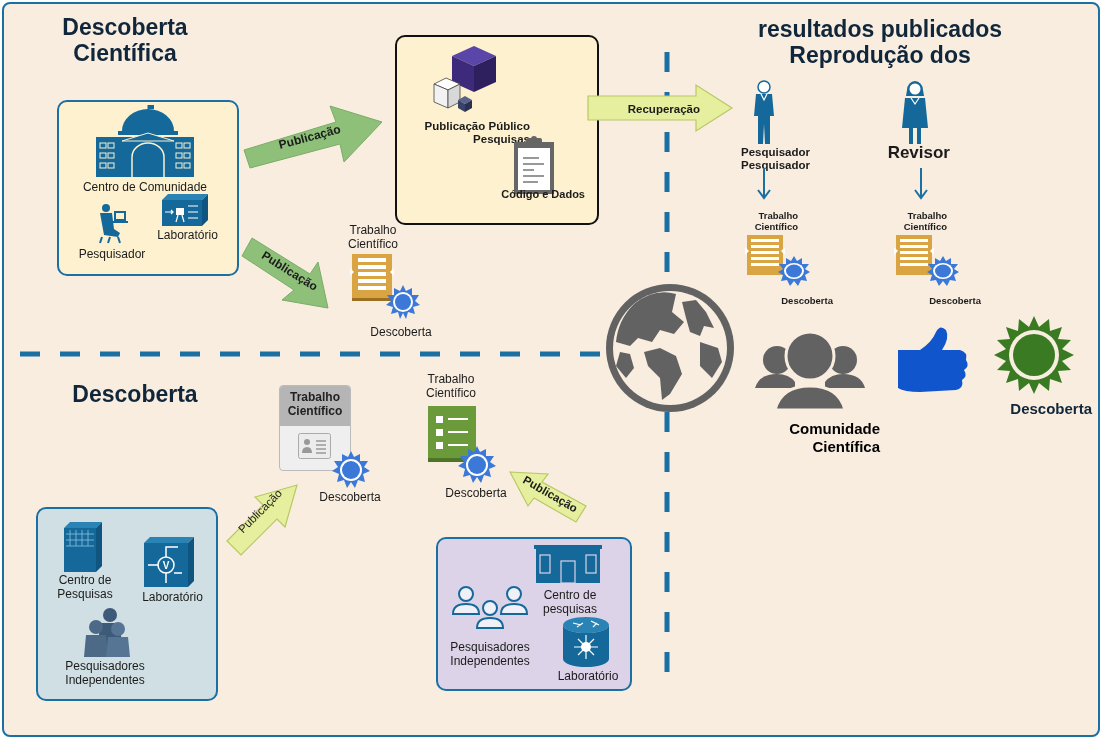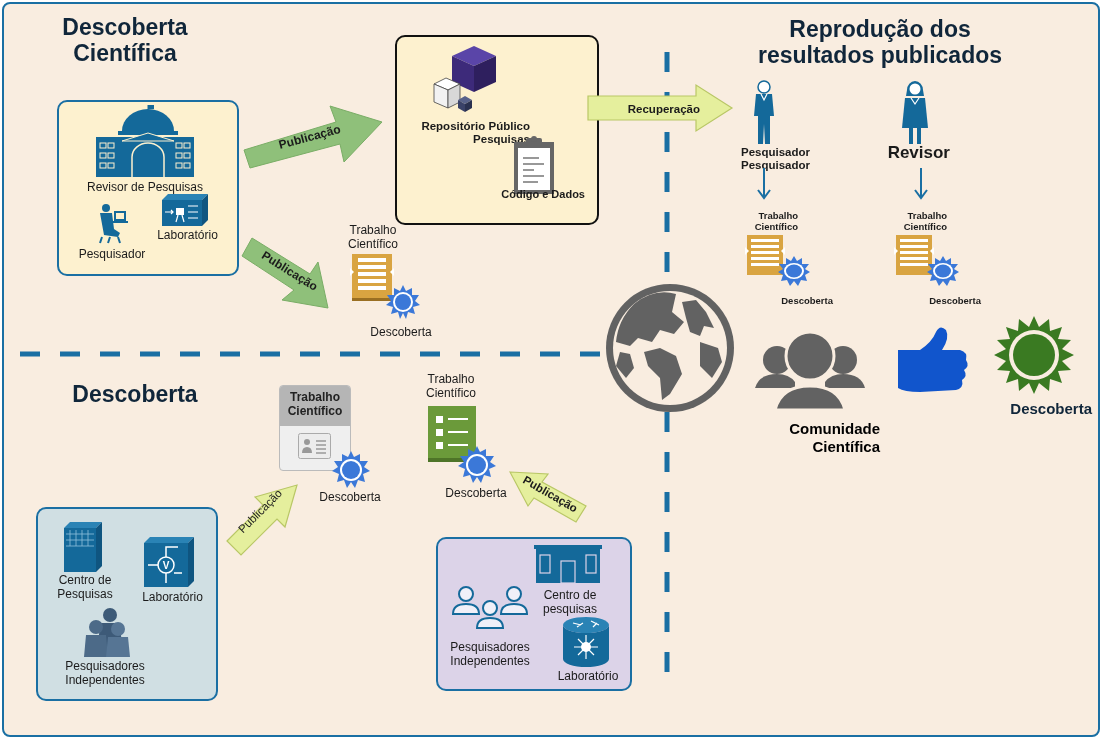--- a/index.html
+++ b/index.html
@@ -21,22 +21,22 @@
 <svg style="left:0;top:0;width:1102px;height:739px;">
   <line x1="20" y1="354" x2="612" y2="354" stroke="#1a6fa3" stroke-width="5" stroke-dasharray="20,20"></line>
   <line x1="667" y1="52" x2="667" y2="672" stroke="#1a6fa3" stroke-width="5" stroke-dasharray="20,20"></line>
 </svg>
 
 <div class="title" style="left:40px;top:14px;width:170px;">
   <div>Descoberta</div>
   <div>Científica</div>
 </div>
 <div class="title" style="left:730px;top:16px;width:300px;">
+  <div>resultados publicados</div>
   <div>Reprodução dos</div>
-  <div>resultados publicados</div>
 </div>
 <div class="title" style="left:40px;top:381px;width:190px;">
   <div>Descoberta</div>
 </div>
 
 <div class="box" style="left:57px;top:100px;width:178px;height:172px;background:#fdf1cf;border:2px solid #1a6fa3;"></div>
 <svg style="left:92px;top:105px;width:106px;height:72px;">
   <rect x="56" y="0" width="6" height="4" fill="#14699a"></rect>
   <line x1="56" y1="0" x2="56" y2="10" stroke="#14699a" stroke-width="1"></line>
   <path d="M30 26 A26 22 0 0 1 82 26 Z" fill="#14699a"></path>
@@ -52,21 +52,21 @@
     <rect x="8" y="58" width="6" height="5"></rect>
       <rect x="16" y="58" width="6" height="5"></rect>
     <rect x="84" y="38" width="6" height="5"></rect>
       <rect x="92" y="38" width="6" height="5"></rect>
     <rect x="84" y="48" width="6" height="5"></rect>
       <rect x="92" y="48" width="6" height="5"></rect>
     <rect x="84" y="58" width="6" height="5"></rect>
       <rect x="92" y="58" width="6" height="5"></rect>
   </g>
 </svg>
-<div class="lbl" style="left:80px;top:180px;width:130px;">Revisor de Pesquisas</div>
+<div class="lbl" style="left:80px;top:180px;width:130px;">Centro de Comunidade</div>
 <svg style="left:96px;top:203px;width:32px;height:42px;">
   <circle cx="10" cy="5" r="4" fill="#14699a"></circle>
   <path d="M4 10 L16 10 L18 26 L24 30 L22 34 L8 32 Z" fill="#14699a"></path>
   <rect x="18" y="8" width="12" height="10" fill="#14699a"></rect>
   <rect x="20" y="10" width="8" height="6" fill="#fdf1cf"></rect>
   <rect x="16" y="18" width="16" height="2" fill="#14699a"></rect>
   <path d="M6 34 L4 40 M14 34 L12 40 M22 34 L24 40" stroke="#14699a" stroke-width="2"></path>
 </svg>
 <div class="lbl" style="left:72px;top:247px;width:80px;">Pesquisador</div>
 <svg style="left:162px;top:194px;width:46px;height:32px;">
@@ -99,21 +99,21 @@
   <path d="M20 10 L42 20 L42 46 L20 36 Z" fill="#3d2a7a"></path>
   <path d="M42 20 L64 10 L64 36 L42 46 Z" fill="#2e1f5e"></path>
   <path d="M2 38 L14 32 L28 38 L16 44 Z" fill="#fff" stroke="#444" stroke-width="0.8"></path>
   <path d="M2 38 L16 44 L16 62 L2 56 Z" fill="#f2f2f2" stroke="#444" stroke-width="0.8"></path>
   <path d="M16 44 L28 38 L28 56 L16 62 Z" fill="#d8d8d8" stroke="#444" stroke-width="0.8"></path>
   <path d="M26 54 L33 50 L40 54 L33 58 Z" fill="#58628a"></path>
   <path d="M26 54 L33 58 L33 66 L26 62 Z" fill="#3a4268"></path>
   <path d="M33 58 L40 54 L40 62 L33 66 Z" fill="#2a3150"></path>
 </svg>
 <div class="lbl-b" style="left:400px;top:120px;width:130px;font-size:11.5px;">
-  <div>Repositório Público</div>
+  <div>Publicação Público</div>
   <div>Pesquisas</div>
 </div>
 <svg style="left:514px;top:136px;width:40px;height:58px;">
   <rect x="0" y="6" width="40" height="52" fill="#666"></rect>
   <rect x="4" y="12" width="32" height="42" fill="#fff"></rect>
   <rect x="12" y="2" width="16" height="8" rx="2" fill="#666"></rect>
   <circle cx="20" cy="3" r="3" fill="#666"></circle>
   <path d="M9 22 L25 22 M9 28 L30 28 M9 34 L20 34 M9 40 L30 40 M9 46 L24 46" stroke="#777" stroke-width="1.5"></path>
 </svg>
 <div class="lbl-b" style="left:485px;top:188px;width:100px;">Código e Dados</div>

